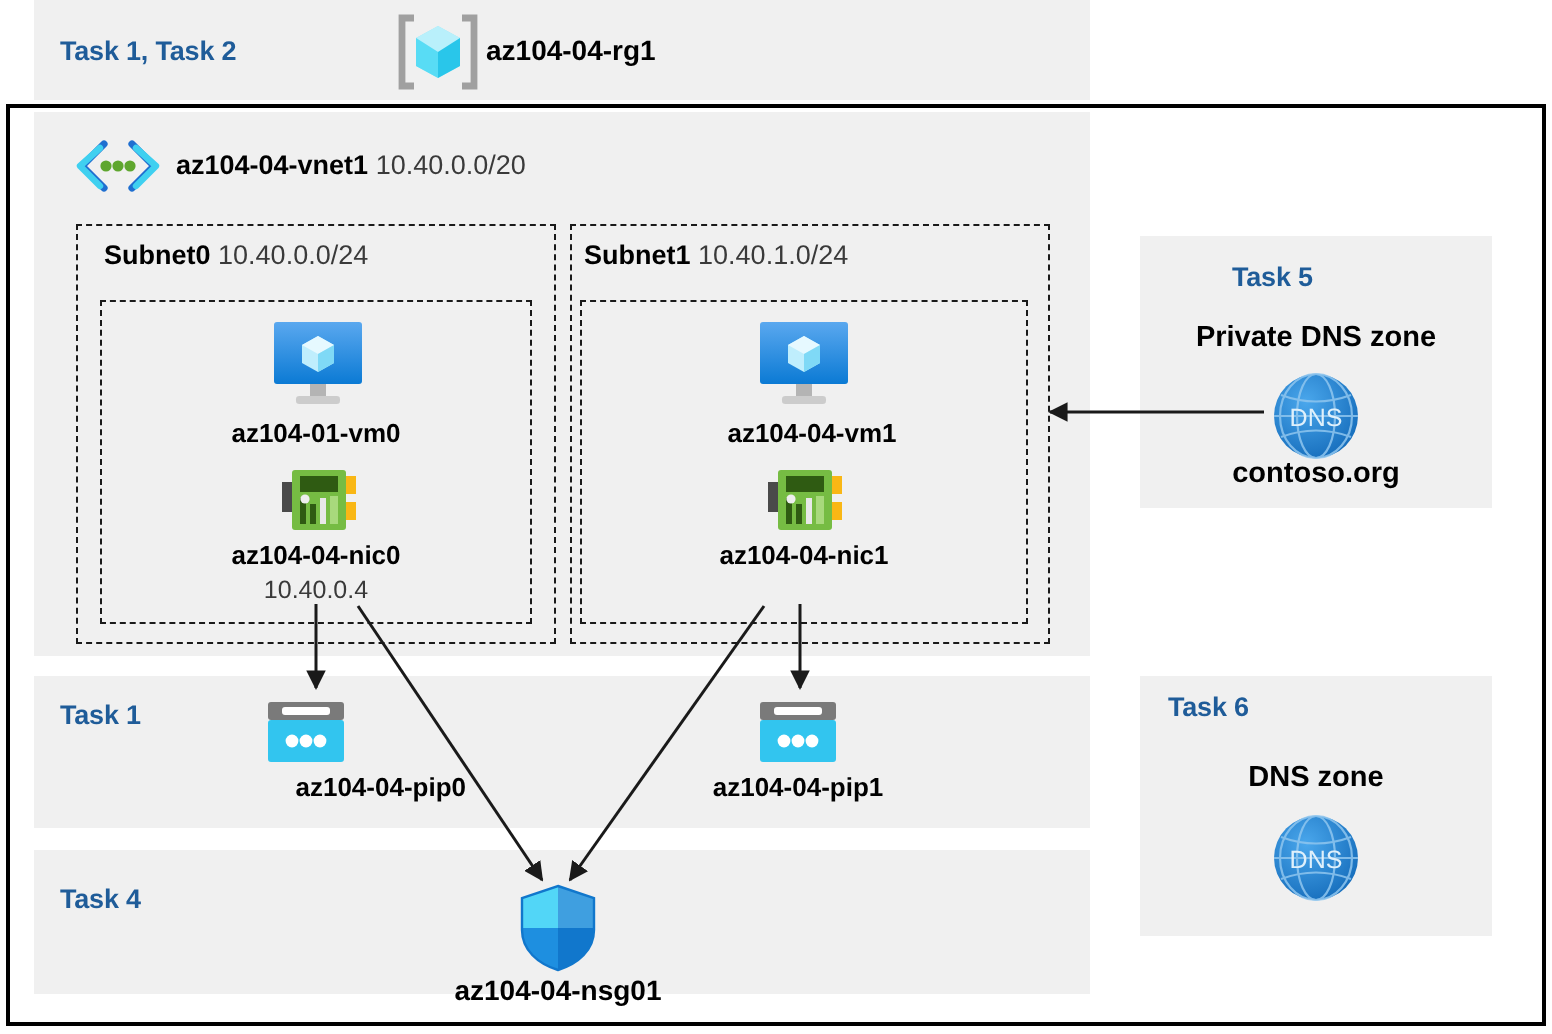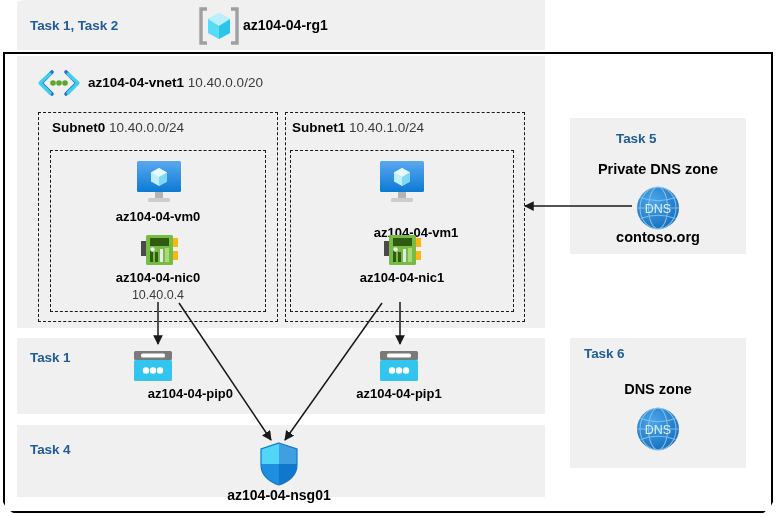--- a/index.html
+++ b/index.html
@@ -7,21 +7,20 @@
     padding: 0;
     background: #ffffff;
   }
   #canvas {
     position: relative;
     width: 776px;
     height: 517px;
     background: #ffffff;
     font-family: "Liberation Sans", sans-serif;
     overflow: hidden;
-    border-radius: 27px;
   }
   
   .band {
     position: absolute;
     background: #f0f0f0;
   }
   .outer-frame {
     position: absolute;
     left: 3px;
     top: 52px;
@@ -136,21 +135,21 @@
         </linearGradient>
       </defs>
       <rect x="3" y="3" width="44" height="31" rx="1.5" fill="url(#vmg0)"></rect>
       <polygon points="25,10 33,14.5 33,23.5 25,28 17,23.5 17,14.5" fill="#bfeefd"></polygon>
       <polygon points="25,10 33,14.5 25,19 17,14.5" fill="#e6f9ff"></polygon>
       <polygon points="25,19 33,14.5 33,23.5 25,28" fill="#7fd9f6"></polygon>
       <rect x="21" y="34" width="8" height="6" fill="#b4b4b4"></rect>
       <rect x="14" y="40" width="22" height="4" rx="1.6" fill="#cccccc"></rect>
     </svg>
   </div>
-  <div class="node-label" style="left:78px; top:209px; width:160px;">az104-04-vm0</div>
+  <div class="node-label" style="left:78px; top:209px; width:160px;">az104-01-vm0</div>
 
   <div class="icon" style="left:141px; top:234px;">
     <svg width="37" height="32" viewBox="0 0 37 32">
       <rect x="0" y="7" width="5" height="15" fill="#4a4a4a"></rect>
       <rect x="31" y="4" width="6" height="9" fill="#f9b715"></rect>
       <rect x="31" y="17" width="6" height="9" fill="#f9b715"></rect>
       <rect x="5" y="1" width="27" height="30" rx="1.5" fill="#76bc43"></rect>
       <rect x="9" y="4" width="19" height="8" fill="#2f5b12"></rect>
       <rect x="9" y="15" width="3" height="13" fill="#2f5b12"></rect>
       <rect x="14" y="18" width="3" height="10" fill="#2f5b12"></rect>
@@ -178,21 +177,21 @@
         </linearGradient>
       </defs>
       <rect x="3" y="3" width="44" height="31" rx="1.5" fill="url(#vmg1)"></rect>
       <polygon points="25,10 33,14.5 33,23.5 25,28 17,23.5 17,14.5" fill="#bfeefd"></polygon>
       <polygon points="25,10 33,14.5 25,19 17,14.5" fill="#e6f9ff"></polygon>
       <polygon points="25,19 33,14.5 33,23.5 25,28" fill="#7fd9f6"></polygon>
       <rect x="21" y="34" width="8" height="6" fill="#b4b4b4"></rect>
       <rect x="14" y="40" width="22" height="4" rx="1.6" fill="#cccccc"></rect>
     </svg>
   </div>
-  <div class="node-label" style="left:336px; top:209px; width:160px;margin-top:16px;">az104-04-vm1</div>
+  <div class="node-label" style="left:326px; top:209px; width:160px;">az104-04-vm1</div>
 
   <div class="icon" style="left:384px; top:234px;">
     <svg width="37" height="32" viewBox="0 0 37 32">
       <rect x="0" y="7" width="5" height="15" fill="#4a4a4a"></rect>
       <rect x="31" y="4" width="6" height="9" fill="#f9b715"></rect>
       <rect x="31" y="17" width="6" height="9" fill="#f9b715"></rect>
       <rect x="5" y="1" width="27" height="30" rx="1.5" fill="#76bc43"></rect>
       <rect x="9" y="4" width="19" height="8" fill="#2f5b12"></rect>
       <rect x="9" y="15" width="3" height="13" fill="#2f5b12"></rect>
       <rect x="14" y="18" width="3" height="10" fill="#2f5b12"></rect>

